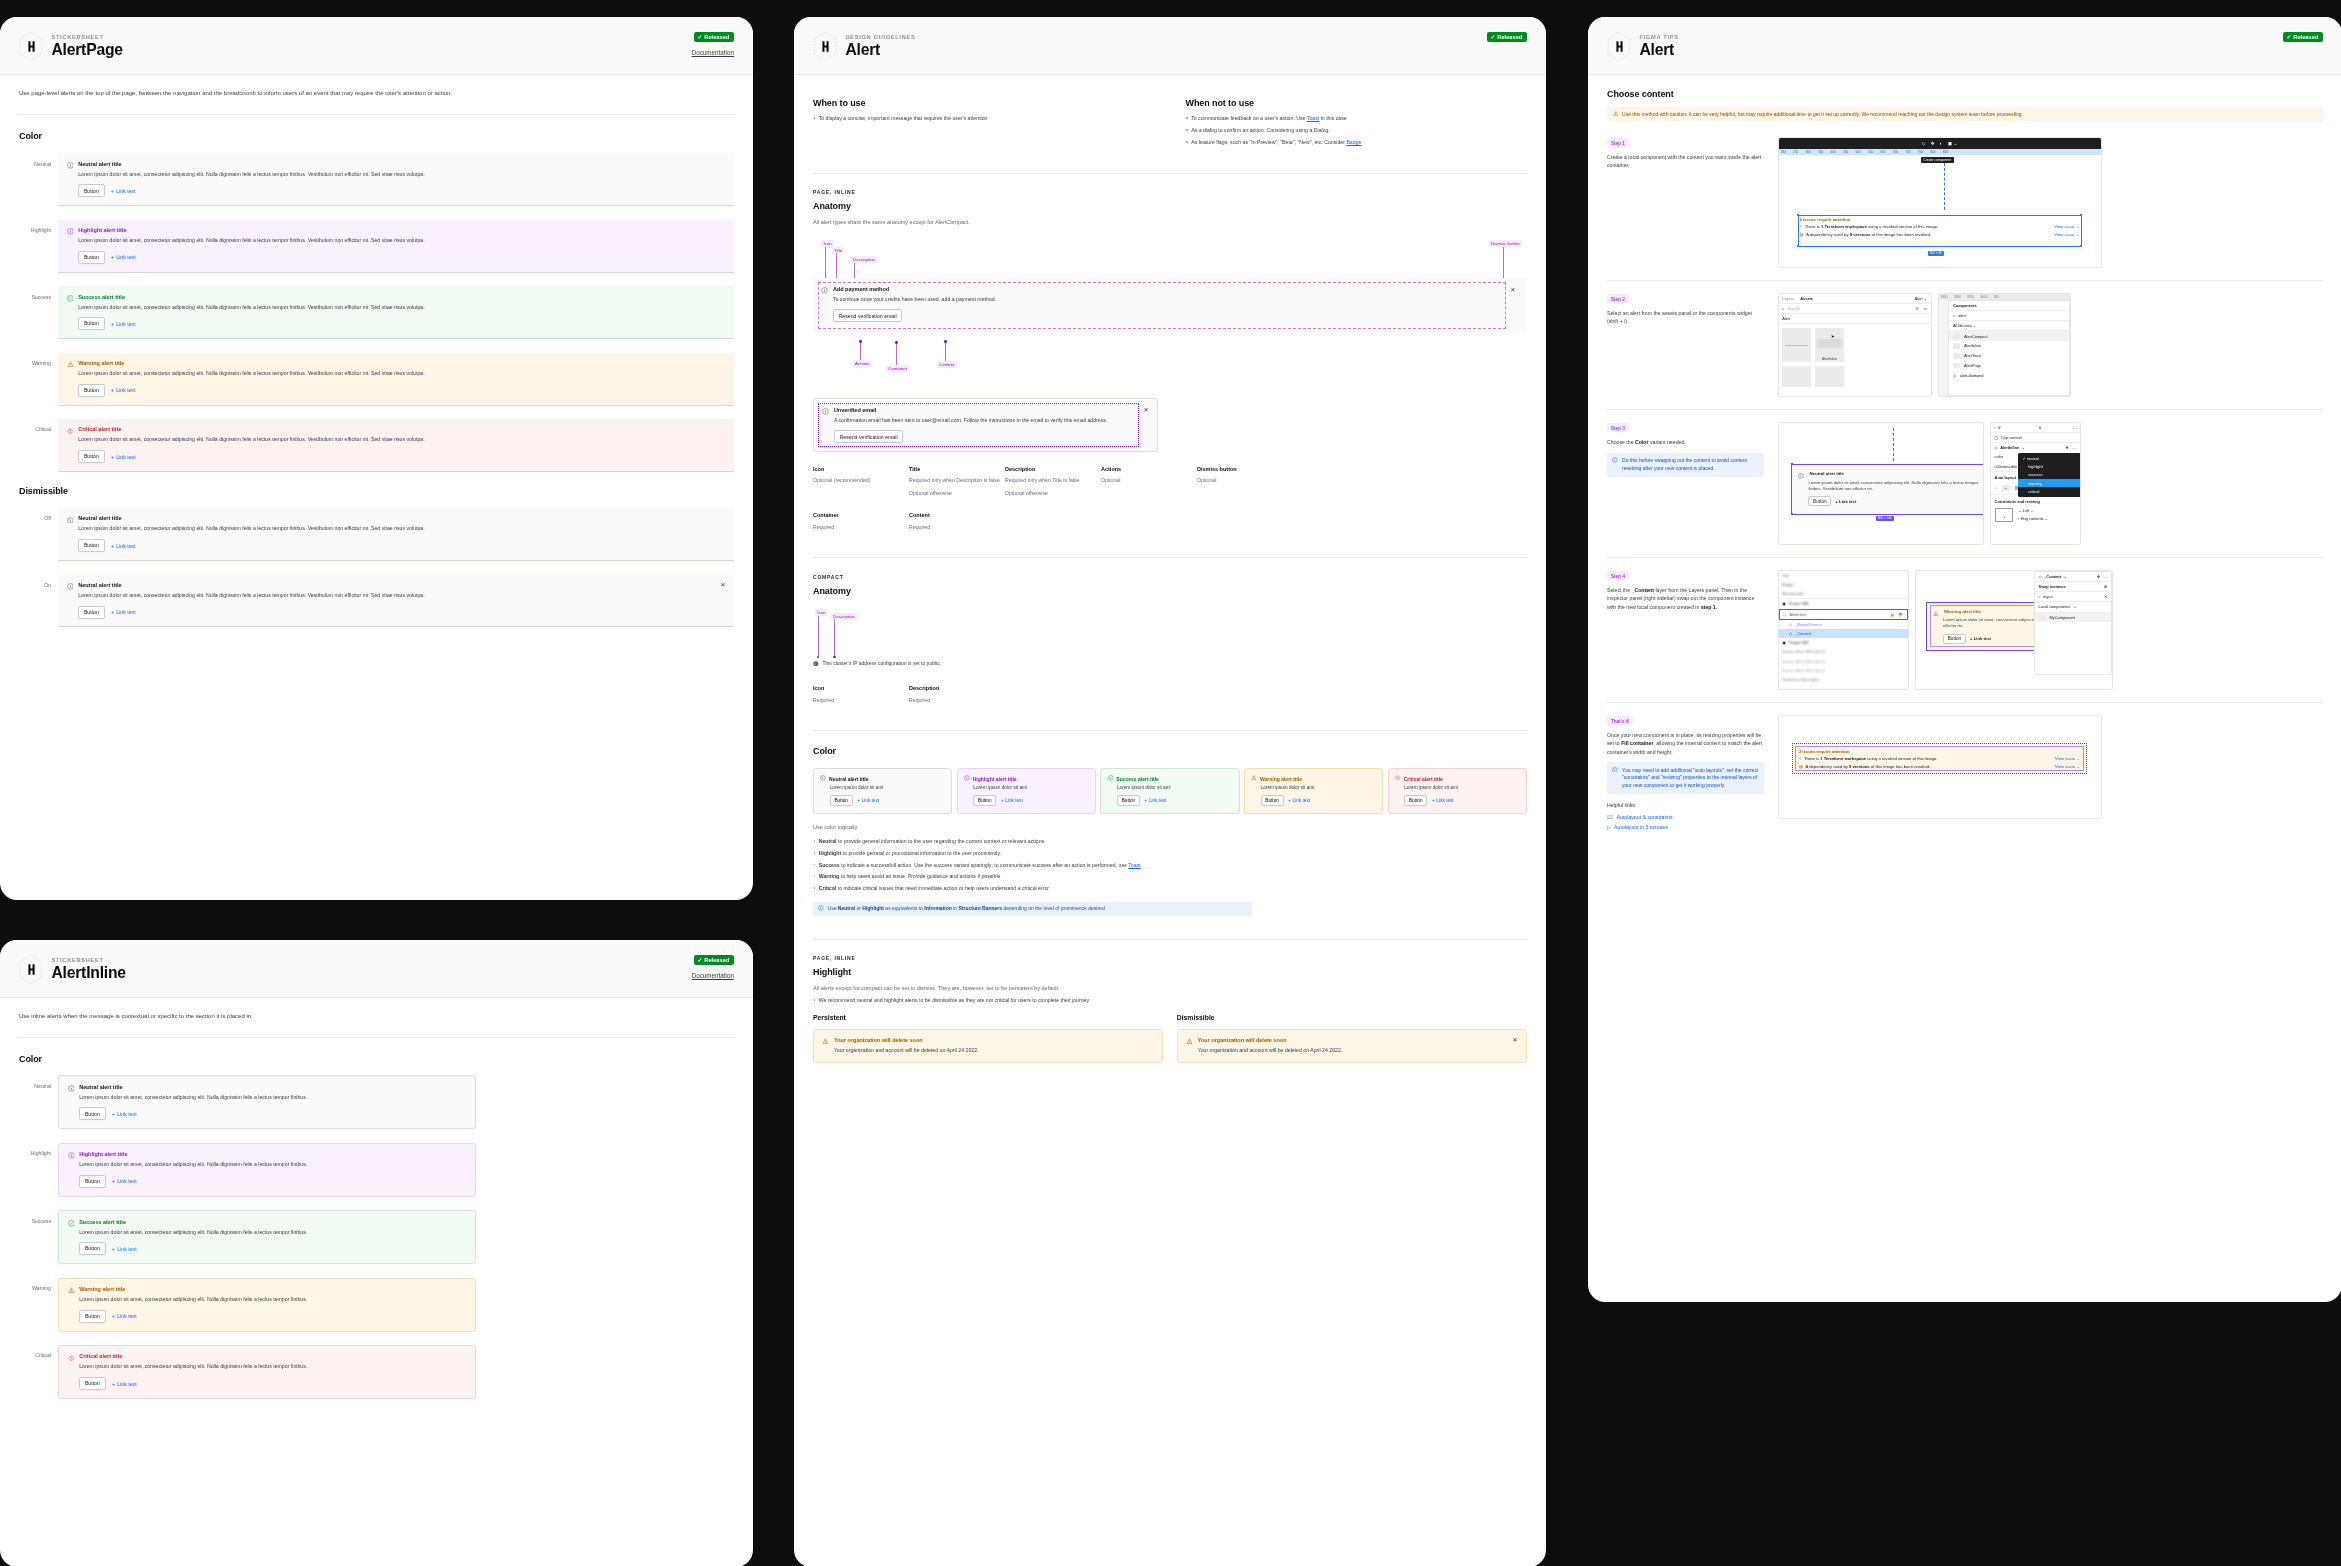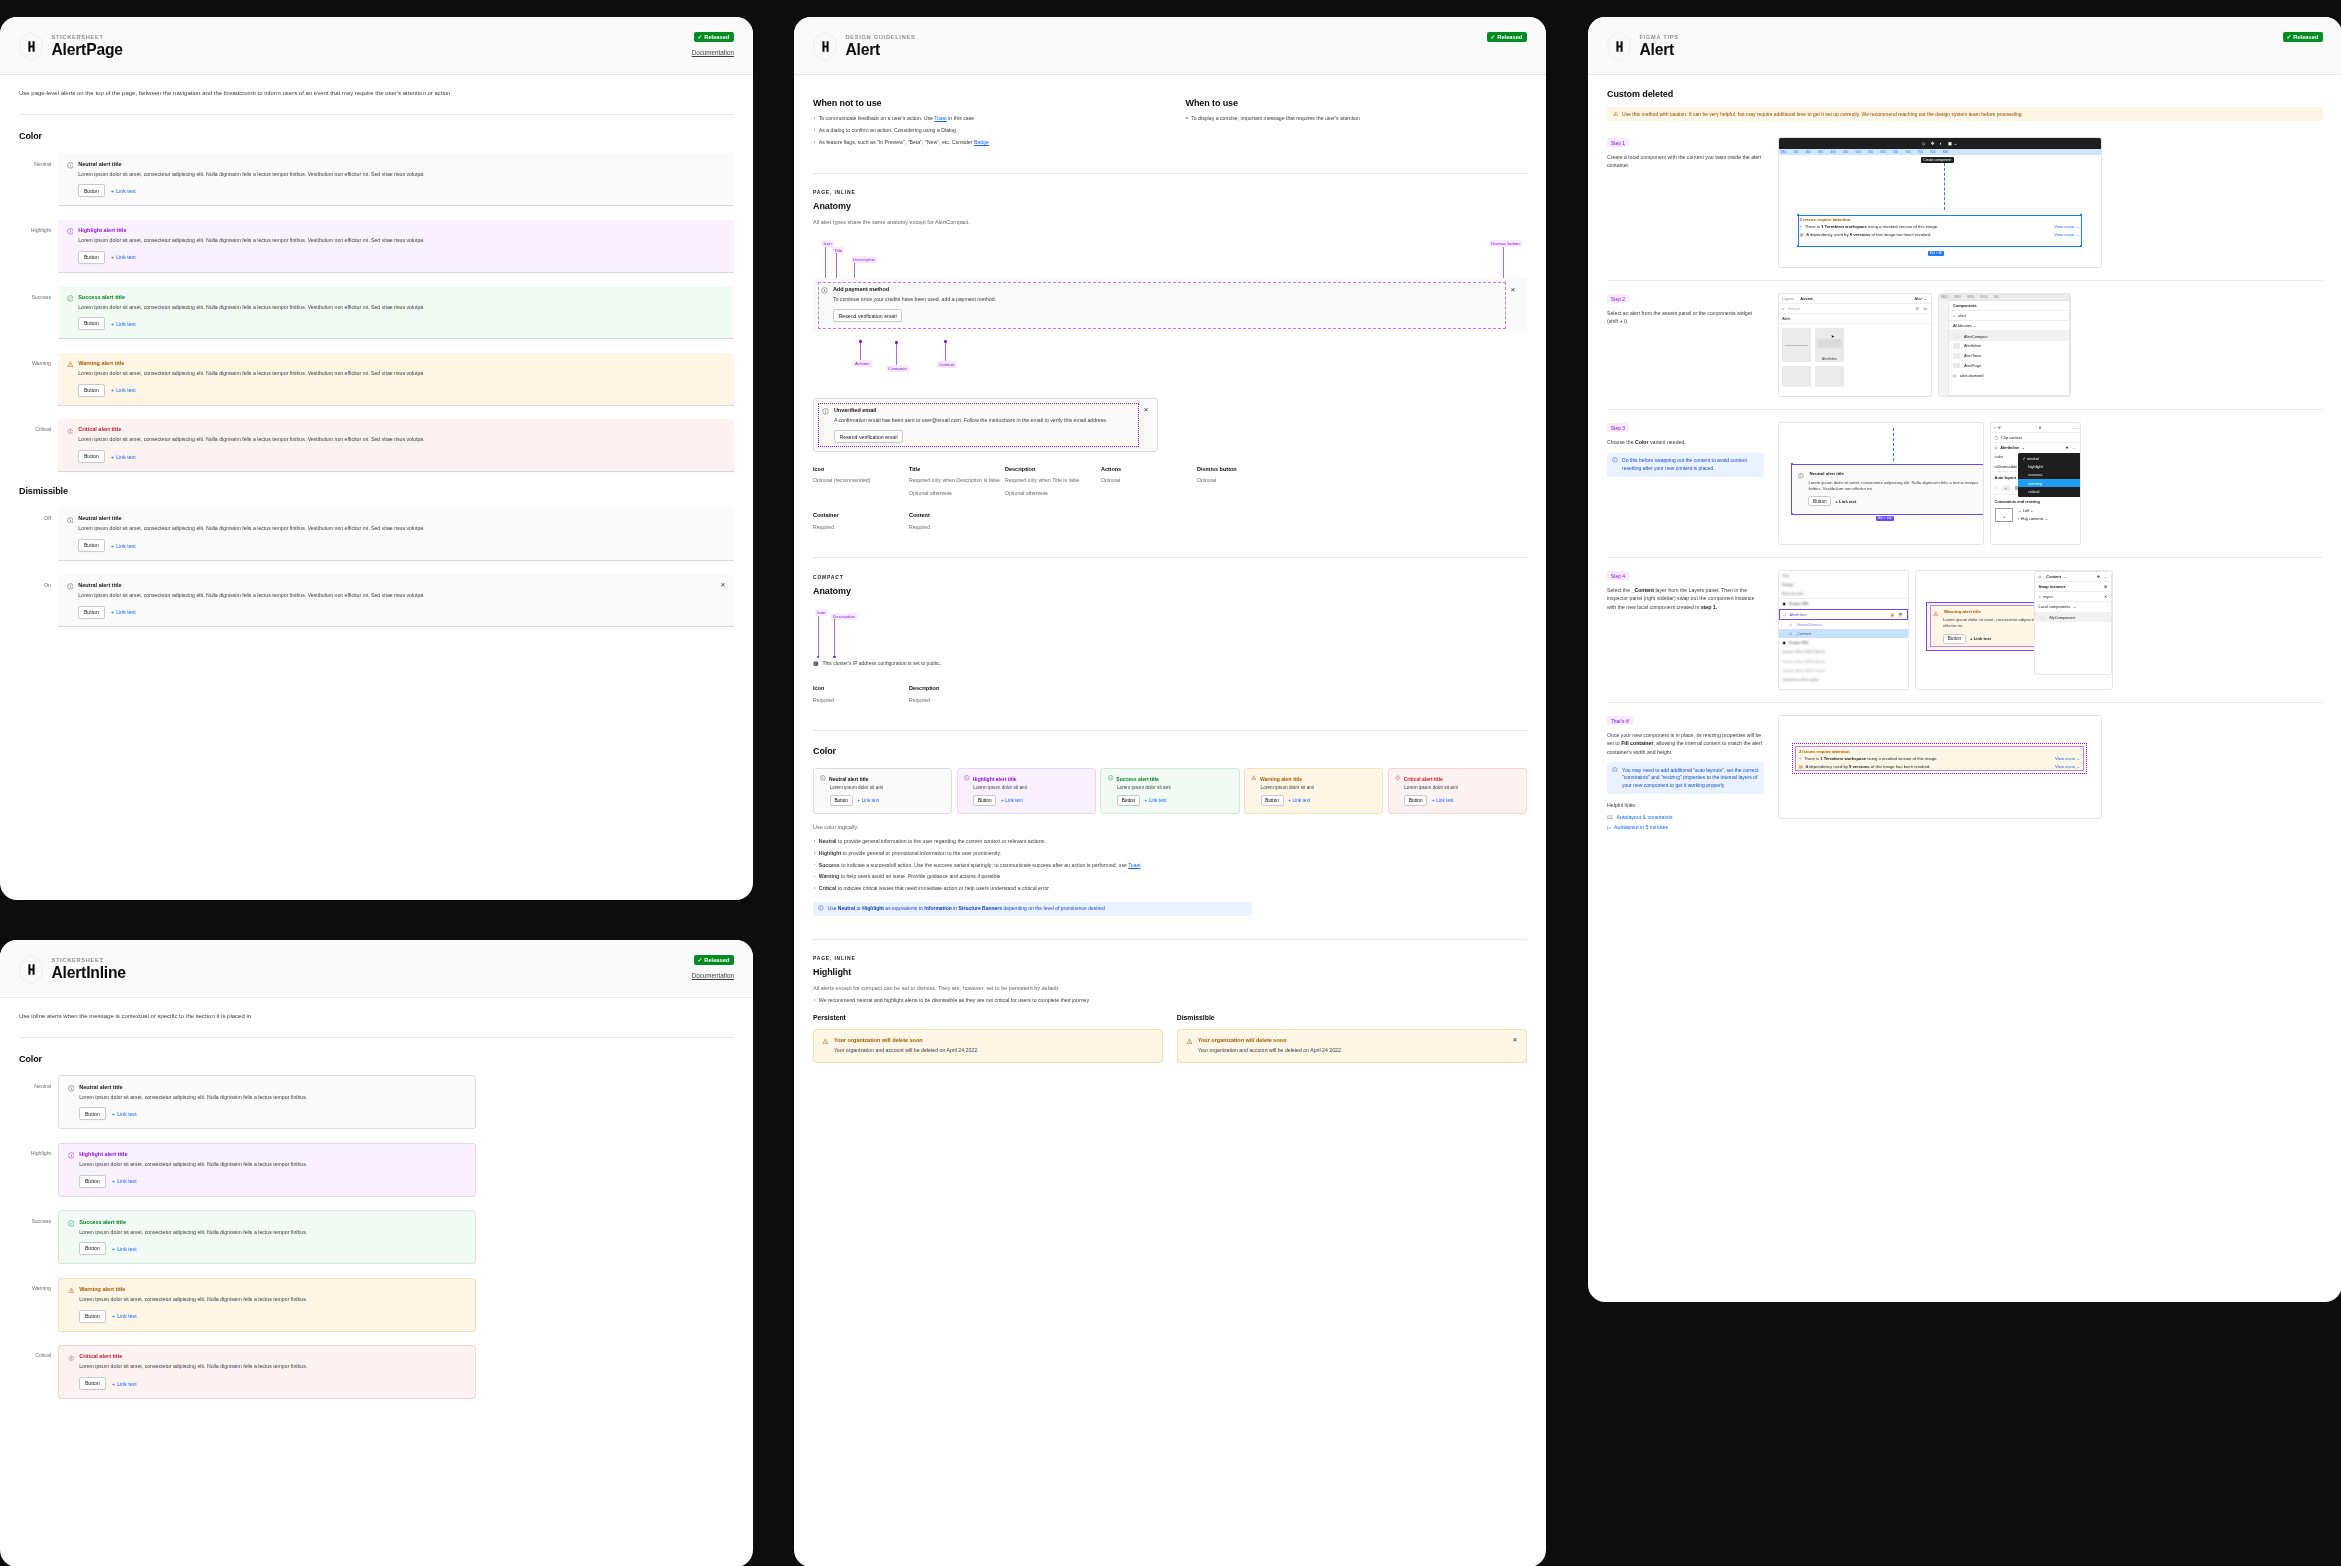--- a/index.html
+++ b/index.html
@@ -564,31 +564,31 @@
         <span>✓</span>
         <span>Released</span>
       </span>
     </div>
   </div>
 
   <div class="fbody">
 
     <div class="two-col" style="margin-top:9.4px;">
       <div class="col">
+        <div class="h2">When to use</div>
+        <ul class="bullets">
+          <li>To display a concise, important message that requires the user's attention</li>
+        </ul>
+      </div>
+      <div class="col">
         <div class="h2">When not to use</div>
         <ul class="bullets">
           <li><span>To communicate feedback on a user's action. Use </span><a class="inl">Toast</a><span> in this case</span></li>
           <li><span>As a dialog to confirm an action. Considering using a Dialog.</span></li>
           <li><span>As feature flags, such as "In Preview", "Beta", "New", etc. Consider </span><a class="inl">Badge</a></li>
-        </ul>
-      </div>
-      <div class="col">
-        <div class="h2">When to use</div>
-        <ul class="bullets">
-          <li>To display a concise, important message that requires the user's attention</li>
         </ul>
       </div>
     </div>
 
     <div class="rule" style="margin-top:23px;"></div>
 
     <div style="margin-top:15.7px;" class="kicker">PAGE, INLINE</div>
     <div style="margin-top:6.3px;" class="h2">Anatomy</div>
     <div style="margin-top:6.8px;" class="muted">All alert types share the same anatomy except for AlertCompact.</div>
 
@@ -893,21 +893,21 @@
     </div>
     <div class="fhead-right">
       <span class="badge-released">
         <span>✓</span>
         <span>Released</span>
       </span>
     </div>
   </div>
 
   <div class="fbody" style="padding:13.6px 19px 0 19px;">
-    <div class="h2">Custom deleted</div>
+    <div class="h2">Choose content</div>
     <div class="warn-banner">
       <span><svg width="5.7" height="5.7" viewBox="0 0 16 16">
             <path d="M8 2l6 11H2z" fill="none" stroke="#a05a00" stroke-width="1.2" stroke-linejoin="round"></path>
             <rect x="7.45" y="6" width="1.1" height="3.6" fill="#a05a00"></rect>
             <rect x="7.45" y="10.3" width="1.1" height="1.1" fill="#a05a00"></rect>
           </svg></span>
       <span>Use this method with caution. It can be very helpful, but may require additional time to get it set up correctly. We recommend reaching out the design system team before proceeding.</span>
     </div>
 
     <div class="step-row" style="padding-top:15.7px;">

